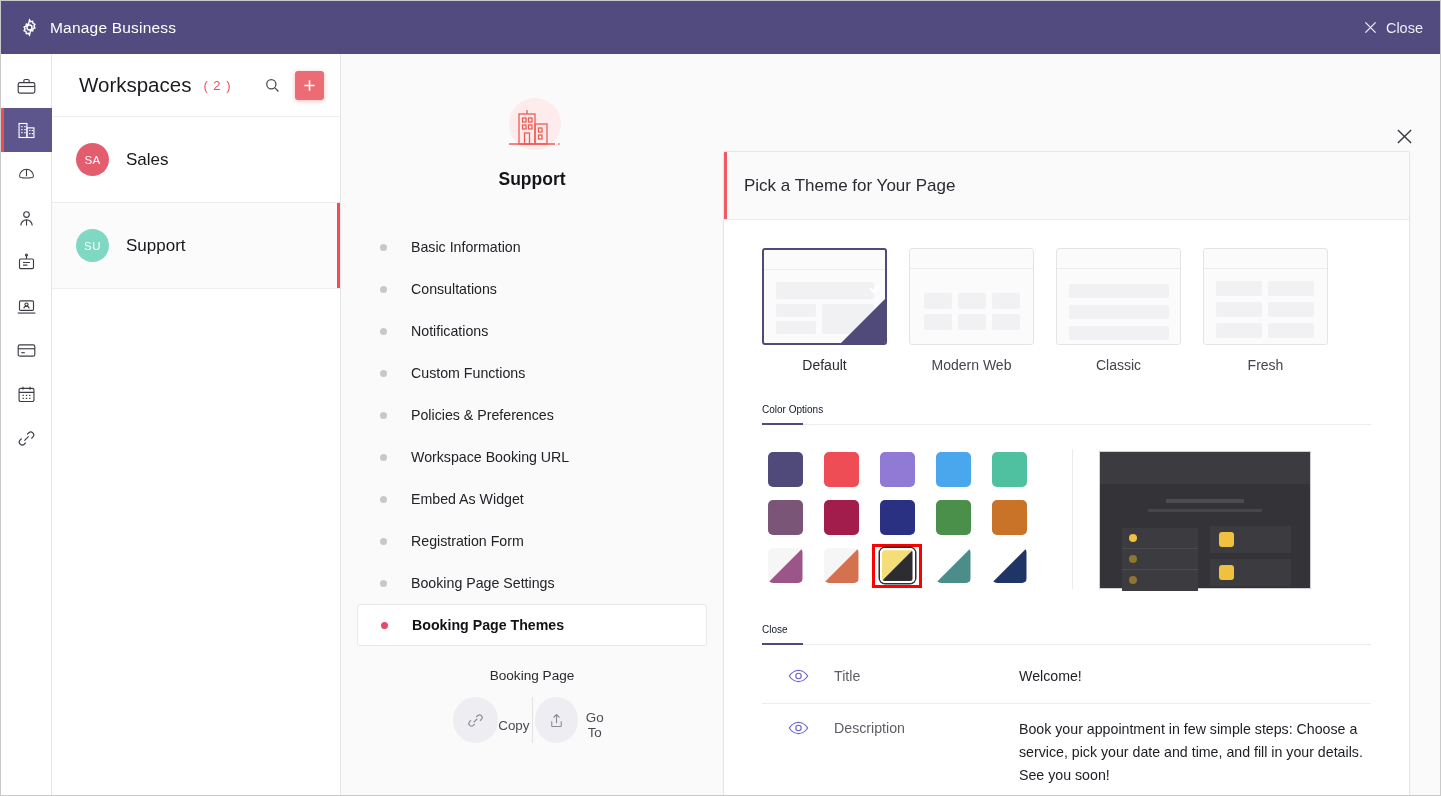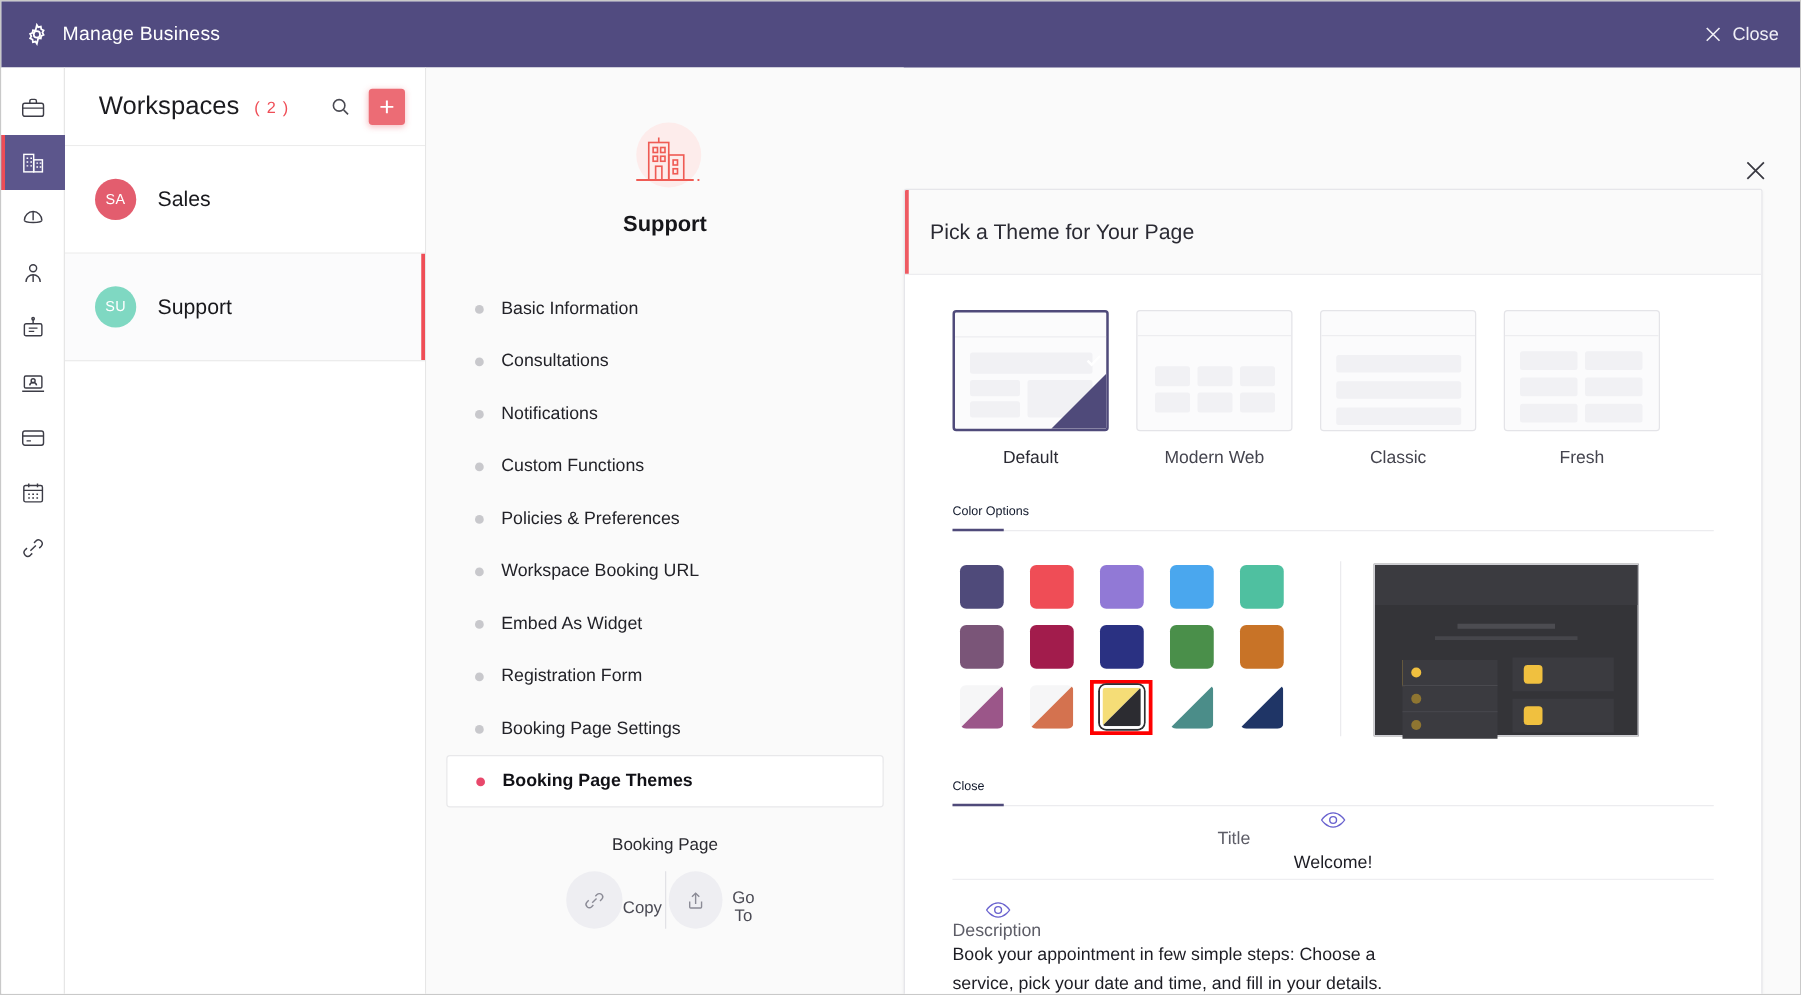--- a/index.html
+++ b/index.html
@@ -100,21 +100,21 @@
     position: absolute; left: 8px; top: 0; width: 52px; height: 52px;
     border-radius: 50%; background: #fdeceb;
   }
   .biz-icon { position: absolute; left: 0; top: 4px; width: 62px; height: 52px; }
   .biz-name {
     text-align: center; font-size: 17.5px; color: #16161a; margin-top: 9px; font-weight: 600;
   }
 
   .menu { margin-top: 36px; padding: 0 16px; }
   .menu-item {
-    display: flex; align-items: center; gap: 14px; height: 42px;
+    display: flex; align-items: center; gap: 24px; height: 42px;
     padding-left: 23px; font-size: 14.2px; color: #222228; cursor: pointer;
   }
   .menu-dot { width: 7px; height: 7px; border-radius: 50%; background: #c8c8cc; flex: none; }
   .menu-item.active {
     background: #ffffff; border: 1px solid #e8e8ea; border-radius: 3px;
     font-weight: 700; color: #111116;
   }
   .menu-item.active .menu-dot { background: #e8486b; }
 
   .booking-block { margin-top: 22px; text-align: center; }
@@ -228,21 +228,20 @@
   .pv-card {
     position: absolute; left: 110px; width: 81px; height: 27px; background: #3b3b40;
     display: flex; align-items: center;
   }
   .pv-sq { width: 15px; height: 15px; border-radius: 3px; background: #f0c03f; margin-left: 9px; }
 
   .banner-rows { margin-top: 4px; }
   .brow {
     display: flex; align-items: center; min-height: 55px;
     border-bottom: 1px solid #eeeef1;
-    flex-direction: column;
   }
   .brow:last-child { border-bottom: none; }
   .brow-eye { width: 72px; display: flex; justify-content: center; flex: none; }
   .brow-eye svg { width: 21px; height: 14px; stroke: #6a63cf; fill: none; stroke-width: 1.3; }
   .brow-label { width: 185px; font-size: 14.2px; color: #5d5d67; flex: none; }
   .brow-value { font-size: 14.2px; color: #1d1d24; line-height: 23px; }
   .brow.tall { align-items: flex-start; padding-top: 14px; min-height: 64px; }
   .brow.tall .brow-eye { padding-top: 3px; }
   .brow.tall .brow-label { padding-top: 2px; }
 </style>

